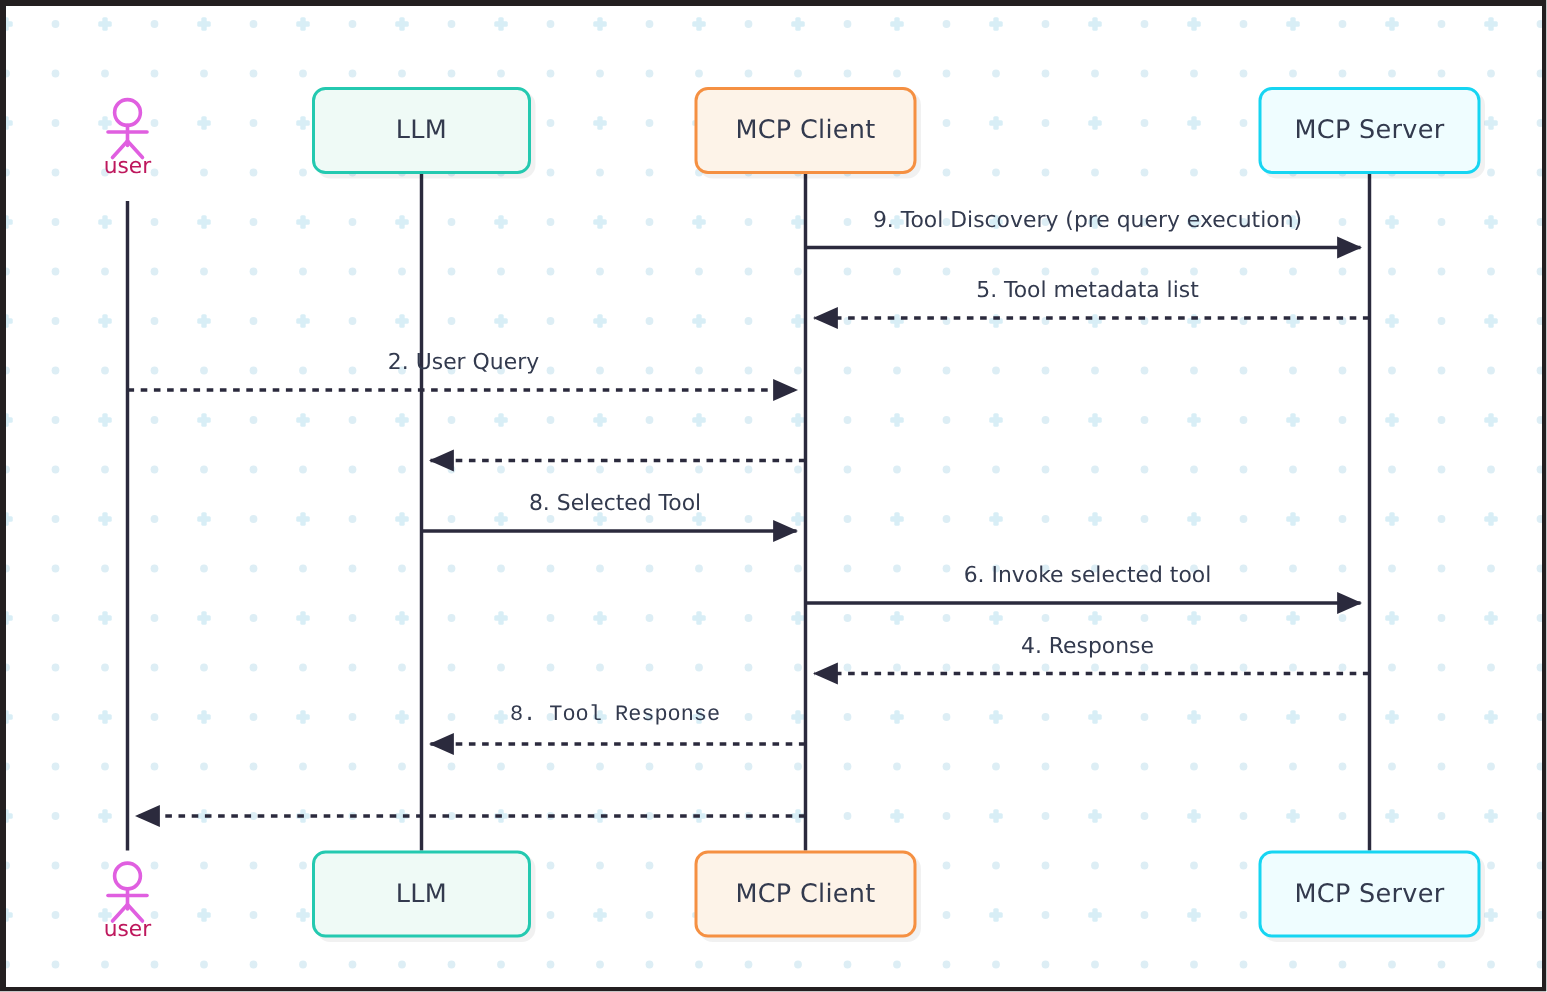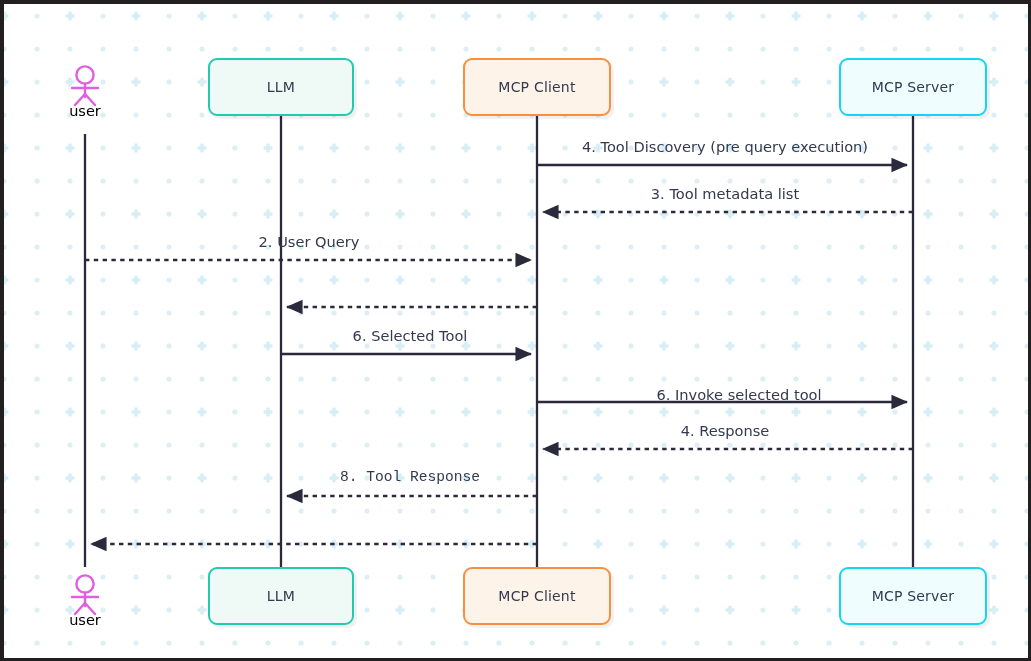--- a/index.html
+++ b/index.html
@@ -31,30 +31,30 @@
     inset: 0;
     z-index: 2;
   }
   .box {
     position: absolute;
     box-sizing: border-box;
     border-radius: 9px;
     display: flex;
     align-items: center;
     justify-content: center;
-    font-size: 14px;
+    font-size: 17px;
     letter-spacing: 0.2px;
     color: #333a4e;
     box-shadow: 3px 3px 0 rgba(0,0,0,0.055);
     z-index: 4;
   }
   .actor-label {
     position: absolute;
     font-size: 14.5px;
-    color: #000000;
+    color: #be185d;
     text-align: center;
     z-index: 4;
     white-space: nowrap;
   }
   .msg-label {
     position: absolute;
     font-size: 14.6px;
     color: #333a4e;
     white-space: nowrap;
     z-index: 5;
@@ -144,29 +144,29 @@
 
   <div class="box" style="left:204px; top:563px; width:146px; height:58px;
               border:2.4px solid #24c9b0; background:#effaf6;">LLM</div>
 
   <div class="box" style="left:459px; top:563px; width:148px; height:58px;
               border:2.4px solid #f59042; background:#fdf3e8;">MCP Client</div>
 
   <div class="box" style="left:835px; top:563px; width:148px; height:58px;
               border:2.4px solid #16d5f2; background:#effdff;">MCP Server</div>
 
-  <div class="msg-label" style="left:521px; top:134px; width:400px;">4. Tool Discovery (pre query execution)</div>
+  <div class="msg-label" style="left:521px; top:134px; width:400px;">9. Tool Discovery (pre query execution)</div>
 
-  <div class="msg-label" style="left:521px; top:181px; width:400px;">3. Tool metadata list</div>
+  <div class="msg-label" style="left:521px; top:181px; width:400px;">5. Tool metadata list</div>
 
   <div class="msg-label" style="left:105px; top:229px; width:400px;">2. User Query</div>
 
 
-  <div class="msg-label" style="left:206px; top:323px; width:400px;">6. Selected Tool</div>
+  <div class="msg-label" style="left:206px; top:323px; width:400px;">8. Selected Tool</div>
 
-  <div class="msg-label" style="left:535px; top:371px; width:400px;margin-top:11px;">6. Invoke selected tool</div>
+  <div class="msg-label" style="left:521px; top:371px; width:400px;">6. Invoke selected tool</div>
 
   <div class="msg-label" style="left:521px; top:418px; width:400px;">4. Response</div>
 
   <div class="msg-label" style="left:206px; top:465px; width:400px;font-family:Liberation Mono, monospace;">8. Tool Response</div>
 
 
 </div>
 
 </body></html>

